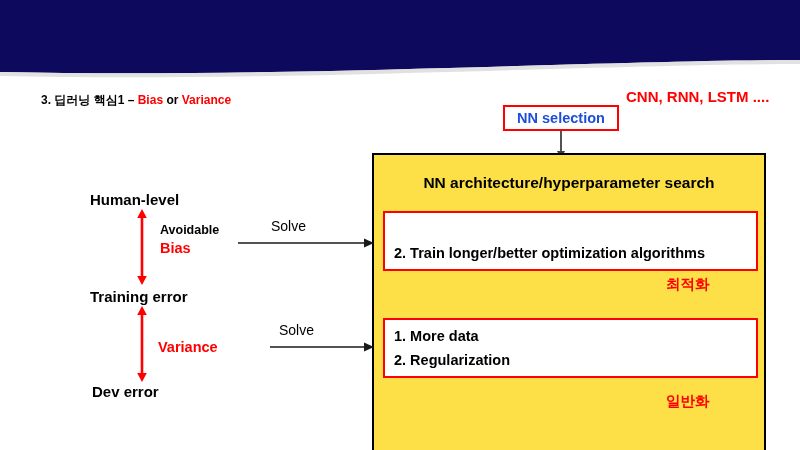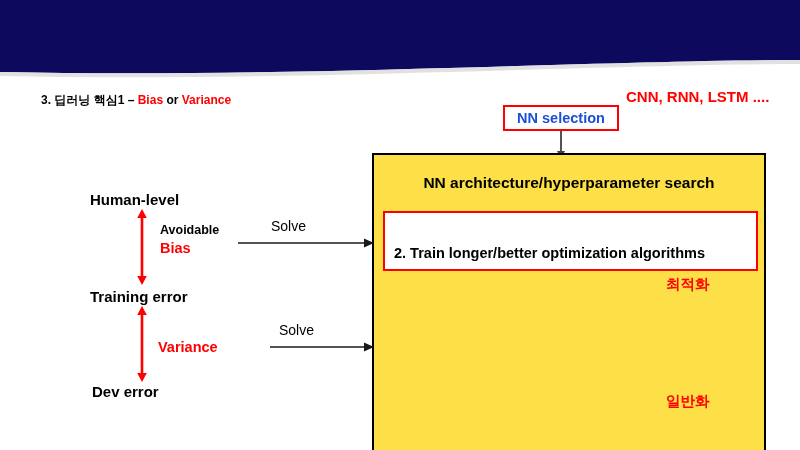--- a/index.html
+++ b/index.html
@@ -238,20 +238,24 @@
 </svg>
 
 <div id="main-box">
   <div id="main-box-title">NN architecture/hyperparameter search</div>
 
   <div class="inner-red-box" id="optimization-box">
     <div class="line line-2">2. Train longer/better optimization algorithms</div>
   </div>
   <div class="kr-label" id="optimization-kr">최적화</div>
 
+  <div class="inner-red-box" id="regularization-box">
+    <div class="line line-1">1. More data</div>
+    <div class="line line-2">2. Regularization</div>
+  </div>
   <div class="kr-label" id="regularization-kr">일반화</div>
 </div>
 
 <div class="level-label" id="human-level-label">Human-level</div>
 <div class="level-label" id="training-error-label">Training error</div>
 <div class="level-label" id="dev-error-label">Dev error</div>
 
 <svg class="vert-arrow" id="bias-arrow" viewBox="0 0 16 76" preserveAspectRatio="none">
   <line x1="8" y1="7" x2="8" y2="69" stroke="#FF0000" stroke-width="2.6"></line>
   <polygon points="8,0 3.2,9 12.8,9" fill="#FF0000"></polygon>

